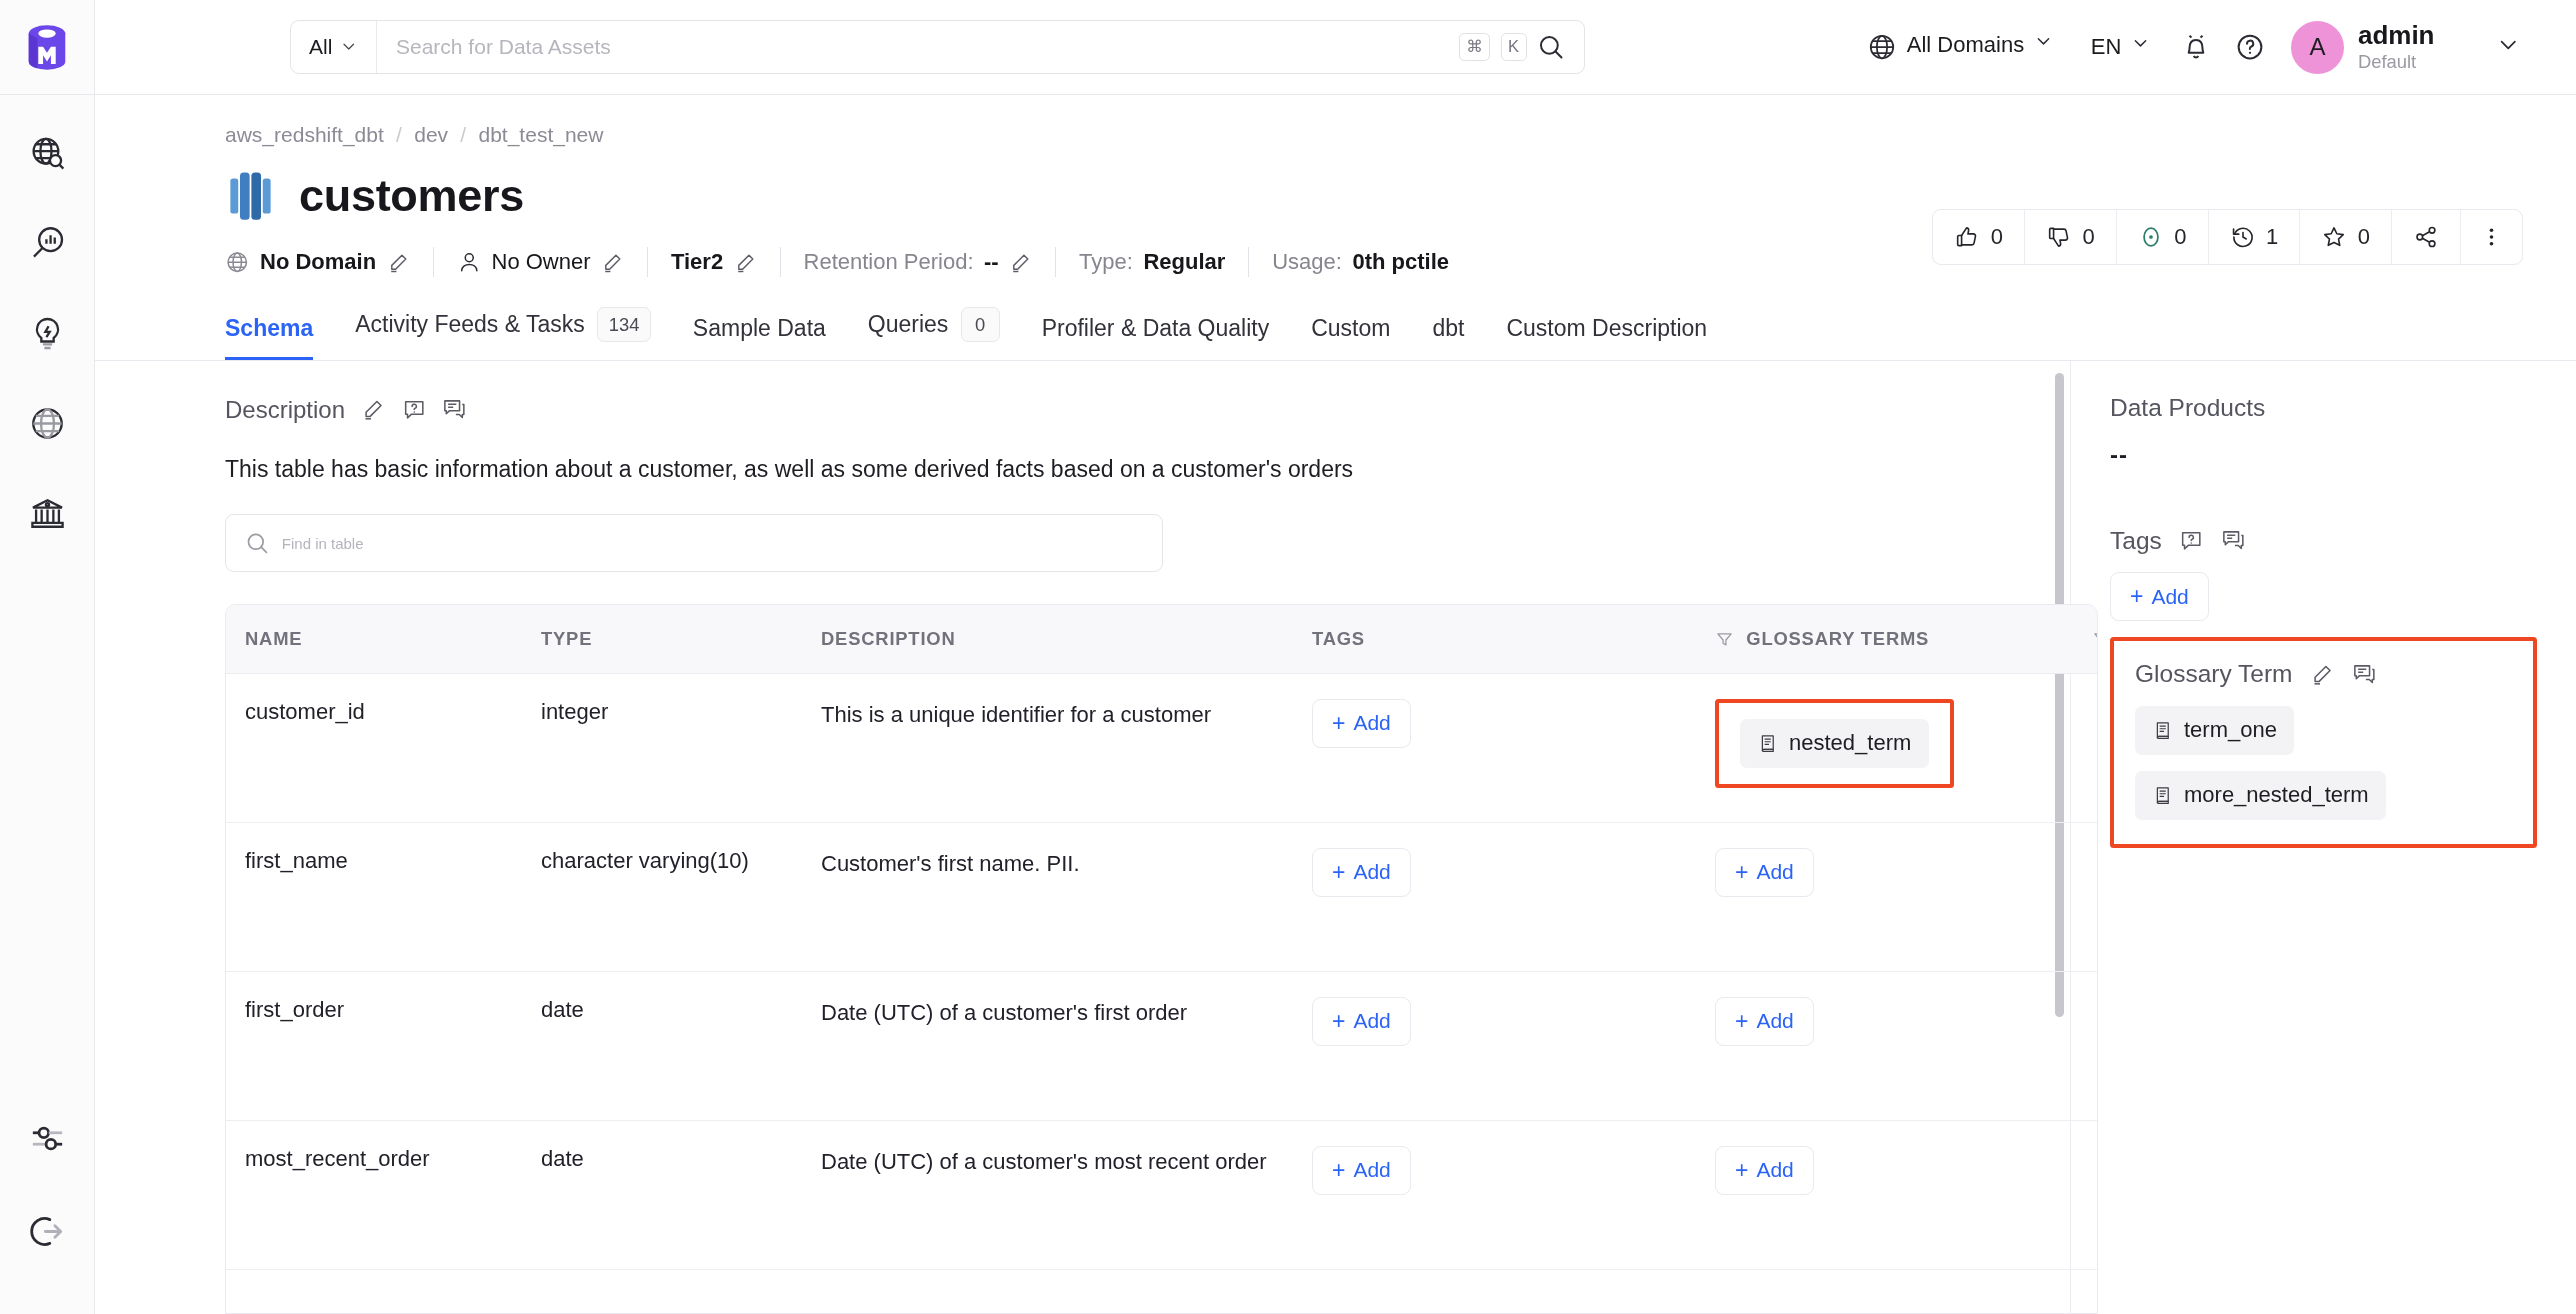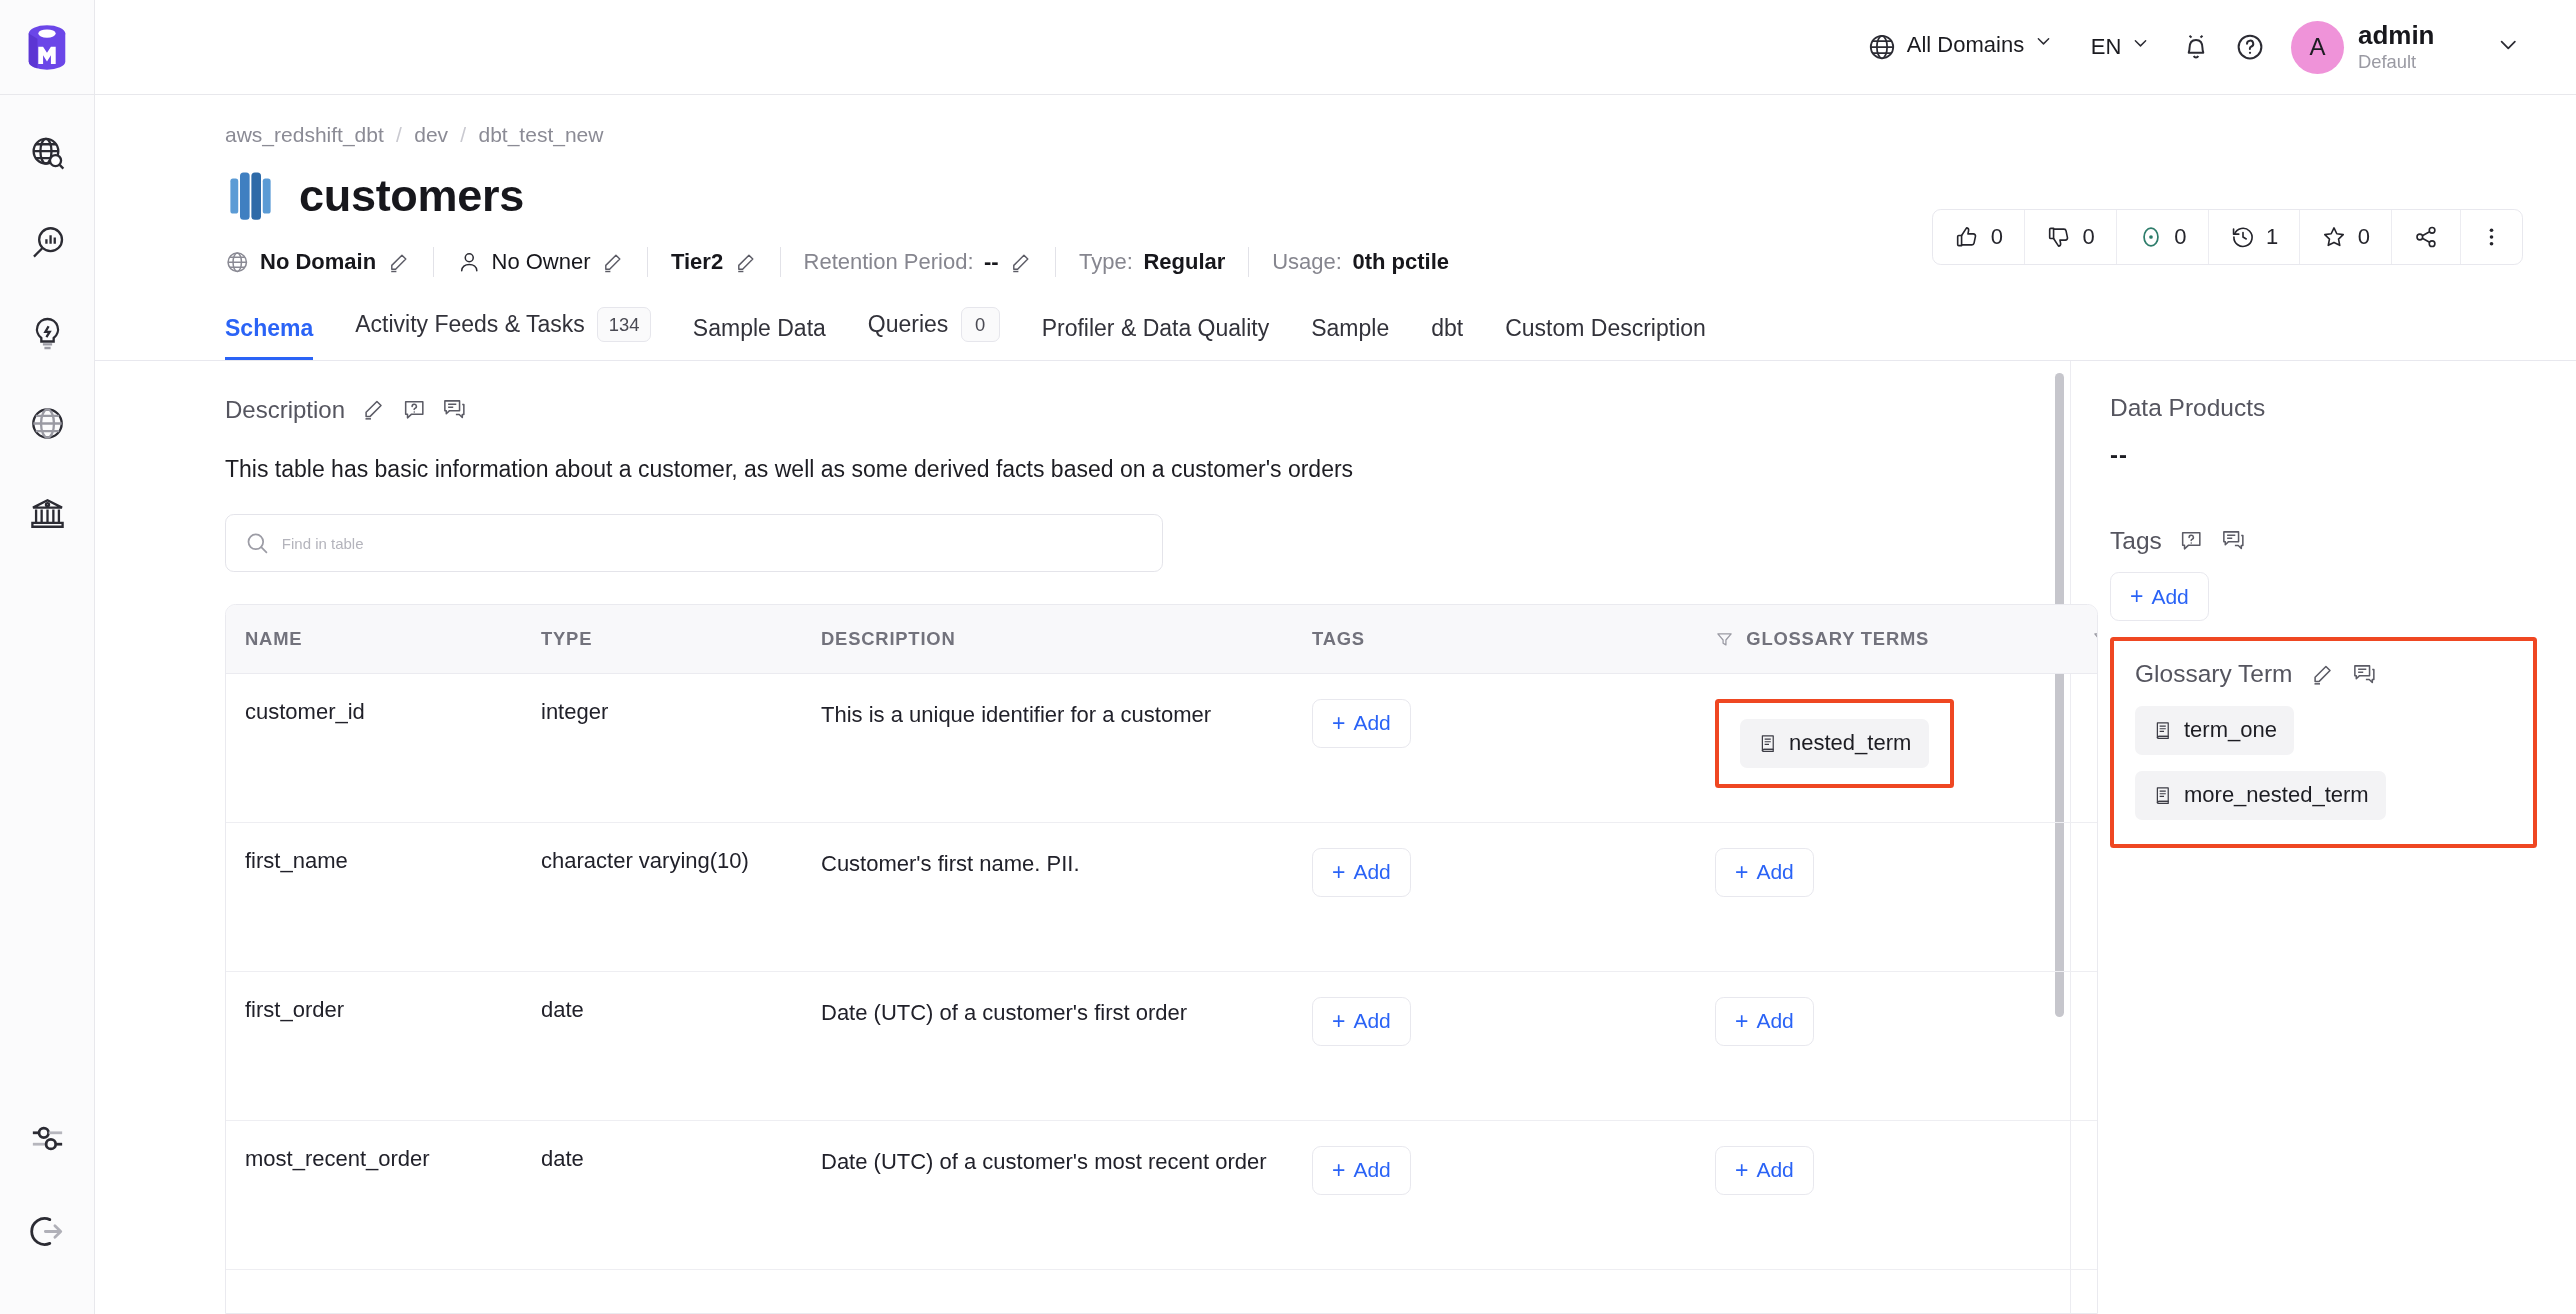--- a/index.html
+++ b/index.html
@@ -297,20 +297,43 @@
             <path d="M10.6 12h9.8M16.8 8.3l3.8 3.7-3.8 3.7" stroke="#b0b0b8" stroke-linecap="round" stroke-linejoin="round"></path>
           </svg>
         </span>
       </div>
     </div>
   </div>
 
   <div class="main">
 
     <div class="topbar">
+      <div class="search-wrap">
+        <div class="search-scope">
+          <span>All</span>
+          <span class="ico">
+            <svg width="17.5" height="17.5" viewBox="0 0 24 24" fill="none" stroke="#4a4a53" stroke-width="1.8">
+              <path d="M5.5 8.5 12 15l6.5-6.5" stroke-linecap="round" stroke-linejoin="round"></path>
+            </svg>
+          </span>
+        </div>
+        <div class="search-input-zone">
+          <input type="text" placeholder="Search for Data Assets" style="">
+        </div>
+        <div class="search-right">
+          <span class="kbd">⌘</span>
+          <span class="kbd">K</span>
+          <span class="ico clk">
+            <svg width="28" height="28" viewBox="0 0 24 24" fill="none" stroke="#2b2b33" stroke-width="1.7">
+              <circle cx="10.6" cy="10.6" r="7.2"></circle>
+              <path d="M15.9 15.9 21 21" stroke-linecap="round"></path>
+            </svg>
+          </span>
+        </div>
+      </div>
 
       <div class="topbar-right">
         <div class="tb-item">
           <span class="ico">
             <svg width="30" height="30" viewBox="0 0 24 24" fill="none" stroke="#2b2b33" stroke-width="1.4">
               <circle cx="12" cy="12" r="9"></circle>
               <ellipse cx="12" cy="12" rx="4.1" ry="9"></ellipse>
               <path d="M3 12h18M4.6 7.2h14.8M4.6 16.8h14.8"></path>
             </svg>
           </span>
@@ -546,21 +569,21 @@
           <span>Sample Data</span>
         </div>
         <div class="tab">
           <span>Queries</span>
           <span class="tab-badge">0</span>
         </div>
         <div class="tab">
           <span>Profiler &amp; Data Quality</span>
         </div>
         <div class="tab">
-          <span>Sample</span>
+          <span>Custom</span>
         </div>
         <div class="tab">
           <span>dbt</span>
         </div>
         <div class="tab">
           <span>Custom Description</span>
         </div>
       </div>
 
       <div class="body-split">

